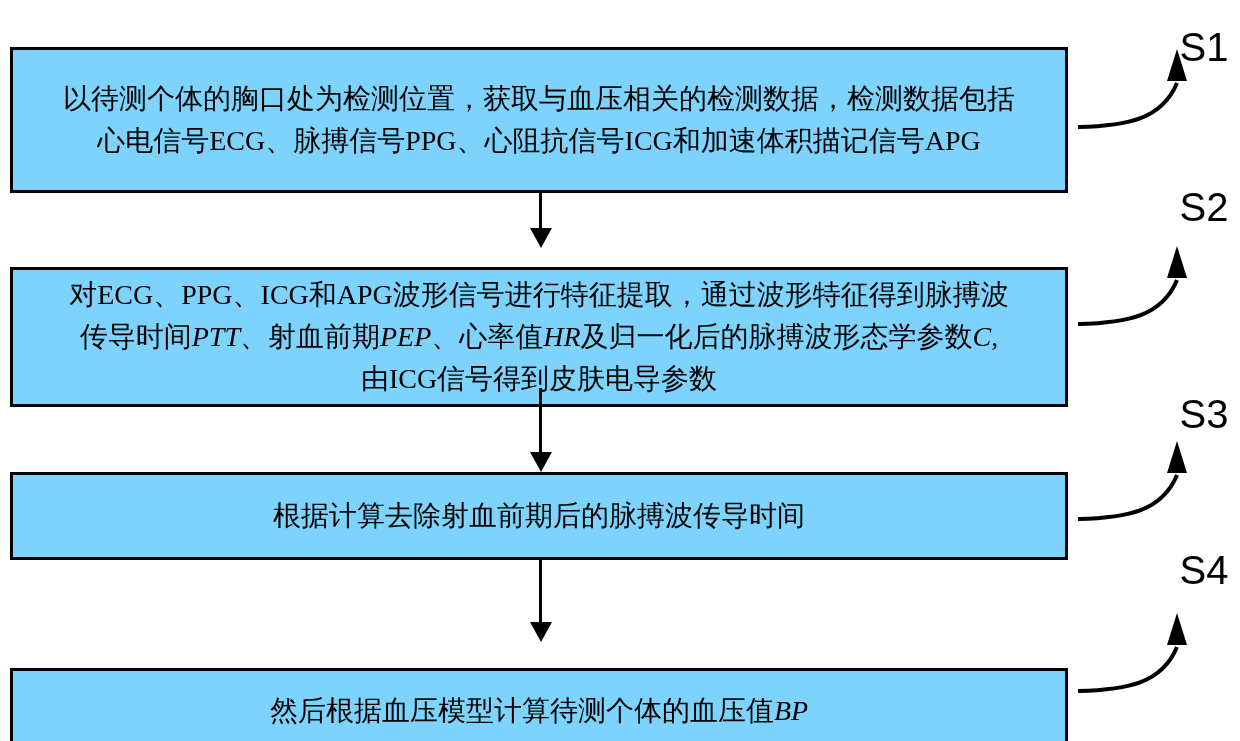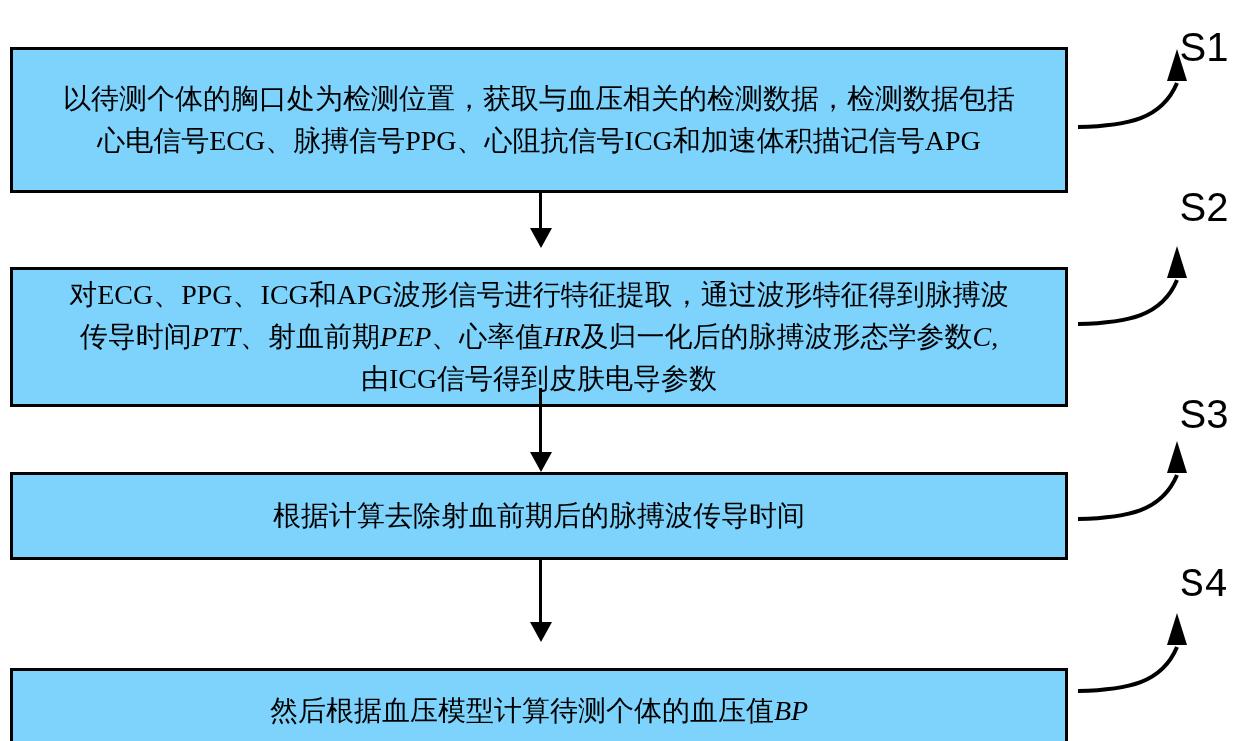--- a/index.html
+++ b/index.html
@@ -66,21 +66,21 @@
     left: 1176px;
     width: 56px;
     text-align: center;
     font-family: "Liberation Sans", "DejaVu Sans", sans-serif;
     font-size: 40px;
     line-height: 46px;
   }
   #slabel-0 { top: 0px; margin-top: 24px;   }
   #slabel-1 { top: 184px; }
   #slabel-2 { top: 391px; }
-  #slabel-3 { top: 563px; font-family: Liberation Mono, monospace; }
+  #slabel-3 { top: 547px; }
 </style>
 </head>
 <body>
 
 <div class="canvas">
 
   <div class="flow-box" id="box-0">
       <div class="line"><span>以待测个体的胸口处为检测位置，获取与血压相关的检测数据，检测数据包括</span></div>
       <div class="line"><span>心电信号ECG、脉搏信号PPG、心阻抗信号ICG和加速体积描记信号APG</span></div>
     </div>

